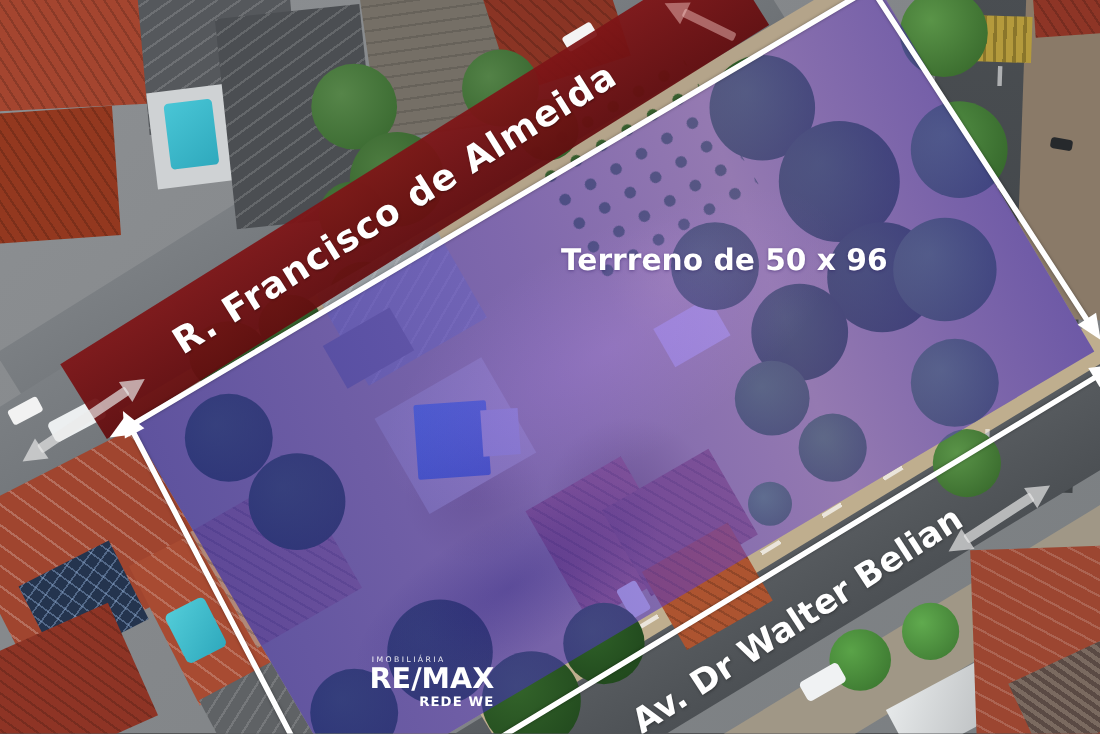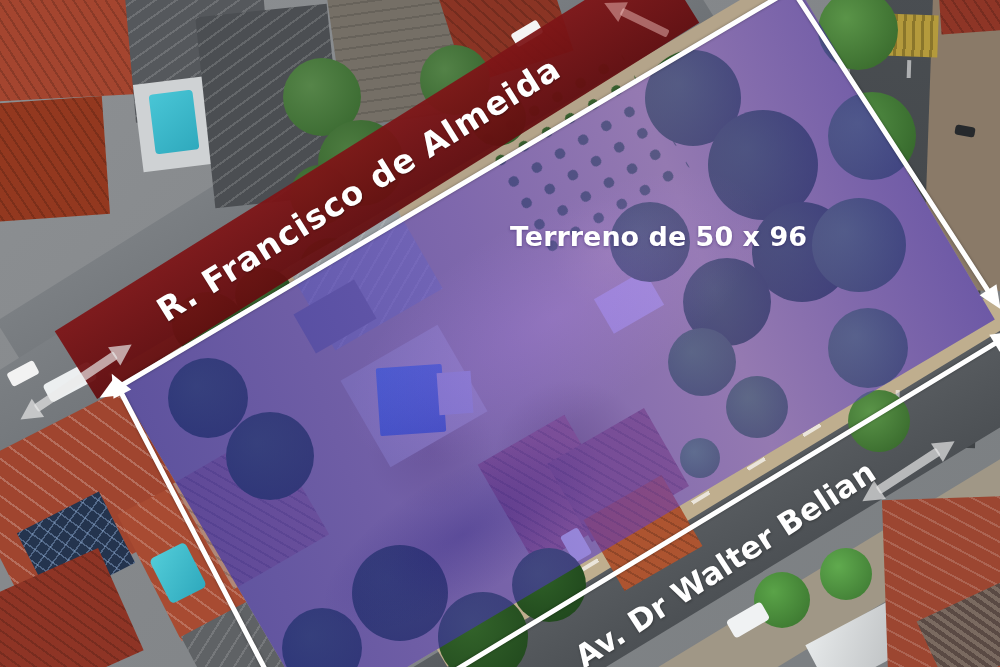--- a/index.html
+++ b/index.html
@@ -174,14 +174,19 @@
   </div>
   <div class="ga pale" style="left:668px;top:30px;width:52px;height:8px;transform:rotate(-154deg);z-index:72;">
     <span class="ah-r"></span>
   </div>
 
   <div class="p" id="land-text">
     <div>Terrreno de 50 x 96</div>
   </div>
   <div class="p" id="avenue-label">Av. Dr Walter Belian</div>
 
+  <div class="p" id="logo">
+    <div class="l1">IMOBILIÁRIA</div>
+    <div class="l2">RE/MAX</div>
+    <div class="l3">REDE WE</div>
+  </div>
 
 </div>
 
 </body></html>

